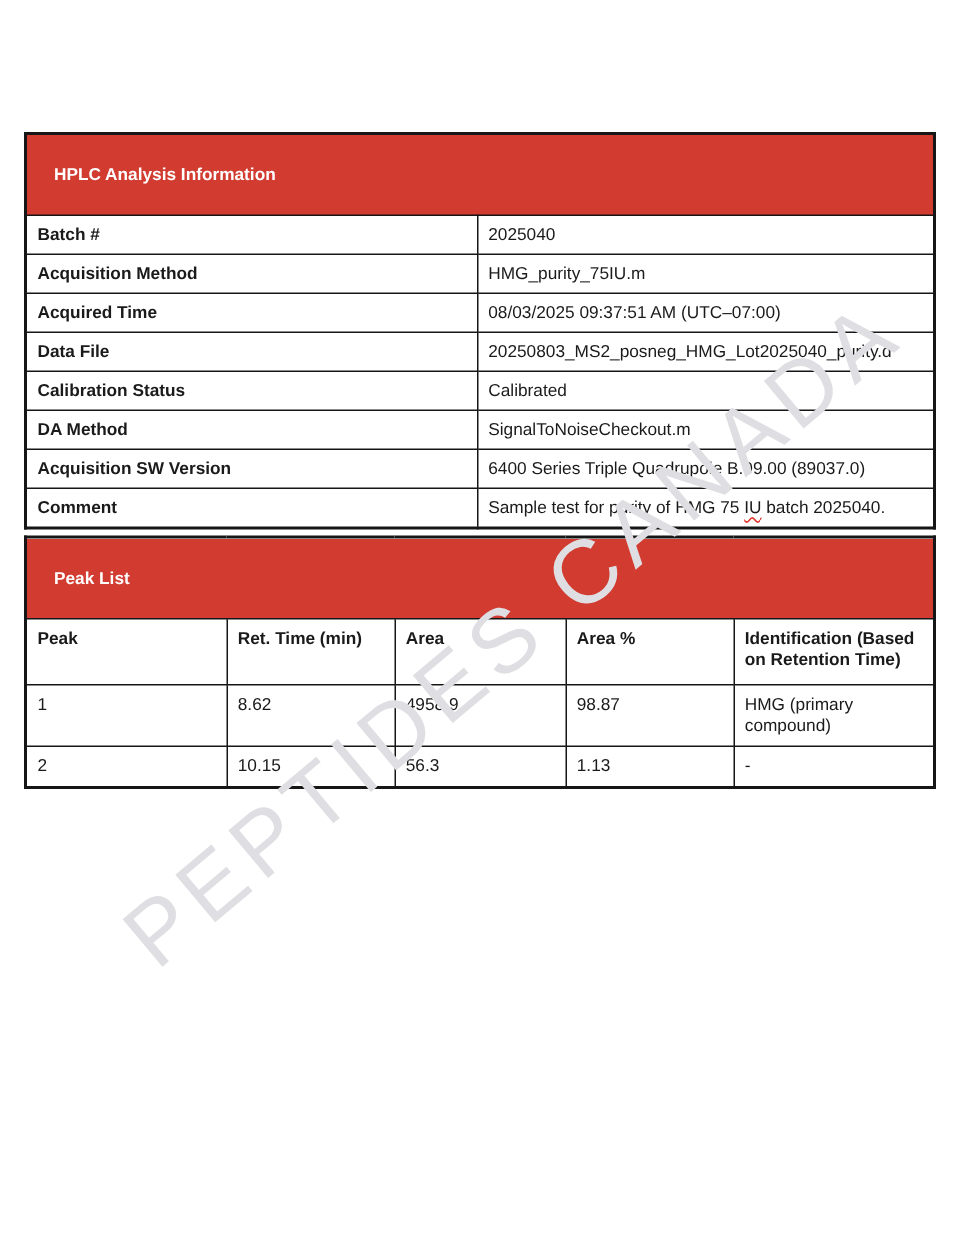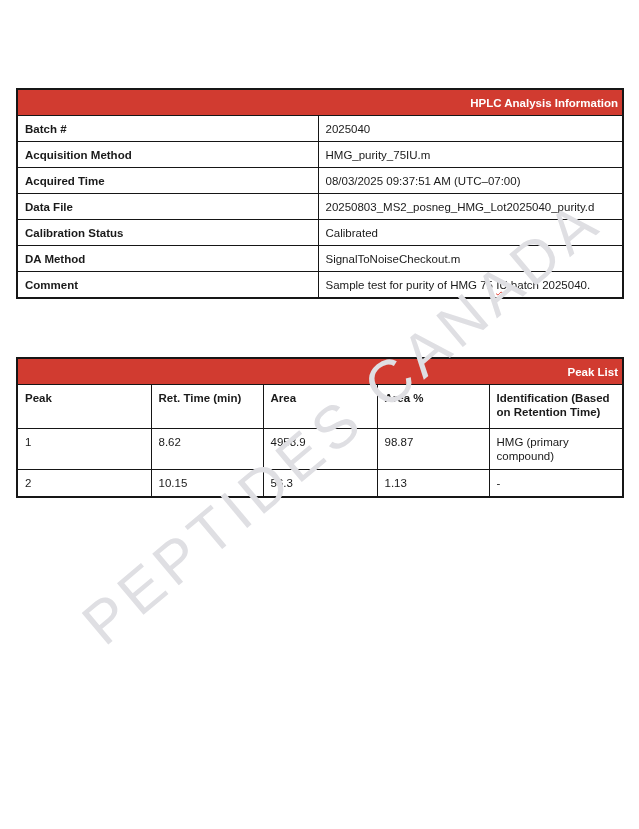--- a/index.html
+++ b/index.html
@@ -23,24 +23,24 @@
     line-height:14px;
     text-align:left;
     vertical-align:middle;
     padding:4px 7px;
     overflow:hidden;
   }
   .band{
     background:#d13b30;
     color:#ffffff;
     font-weight:bold;
-    text-align:right;
+    text-align:left;
     vertical-align:middle;
     height:17px;
-    padding:4px;
+    padding:18px;
   }
   
   #info-table{left:16px;top:88px;width:606px;}
   #info-table td{height:16px;padding:5px 7px 4px;}
   #info-table td.lbl{font-weight:bold;}
   
   #peak-table{left:16px;top:357px;width:606px;}
   #peak-table td{vertical-align:top;padding:6px 7px;}
   #peak-table tr.head td{font-weight:bold;height:31px;}
   #peak-table tr.r1 td{height:26px;}
@@ -103,20 +103,24 @@
     </tr>
     <tr>
       <td class="lbl">Calibration Status</td>
       <td>Calibrated</td>
     </tr>
     <tr>
       <td class="lbl">DA Method</td>
       <td>SignalToNoiseCheckout.m</td>
     </tr>
     <tr>
+      <td class="lbl">Acquisition SW Version</td>
+      <td>6400 Series Triple Quadrupole B.09.00 (89037.0)</td>
+    </tr>
+    <tr>
       <td class="lbl">Comment</td>
       <td><span>Sample test for purity of HMG 75 </span><span class="sp-err">IU</span><span> batch 2025040.</span></td>
     </tr>
   </tbody>
     </table>
 
   <table id="peak-table">
     <colgroup>
       <col style="width:134px">
         <col style="width:112px">

